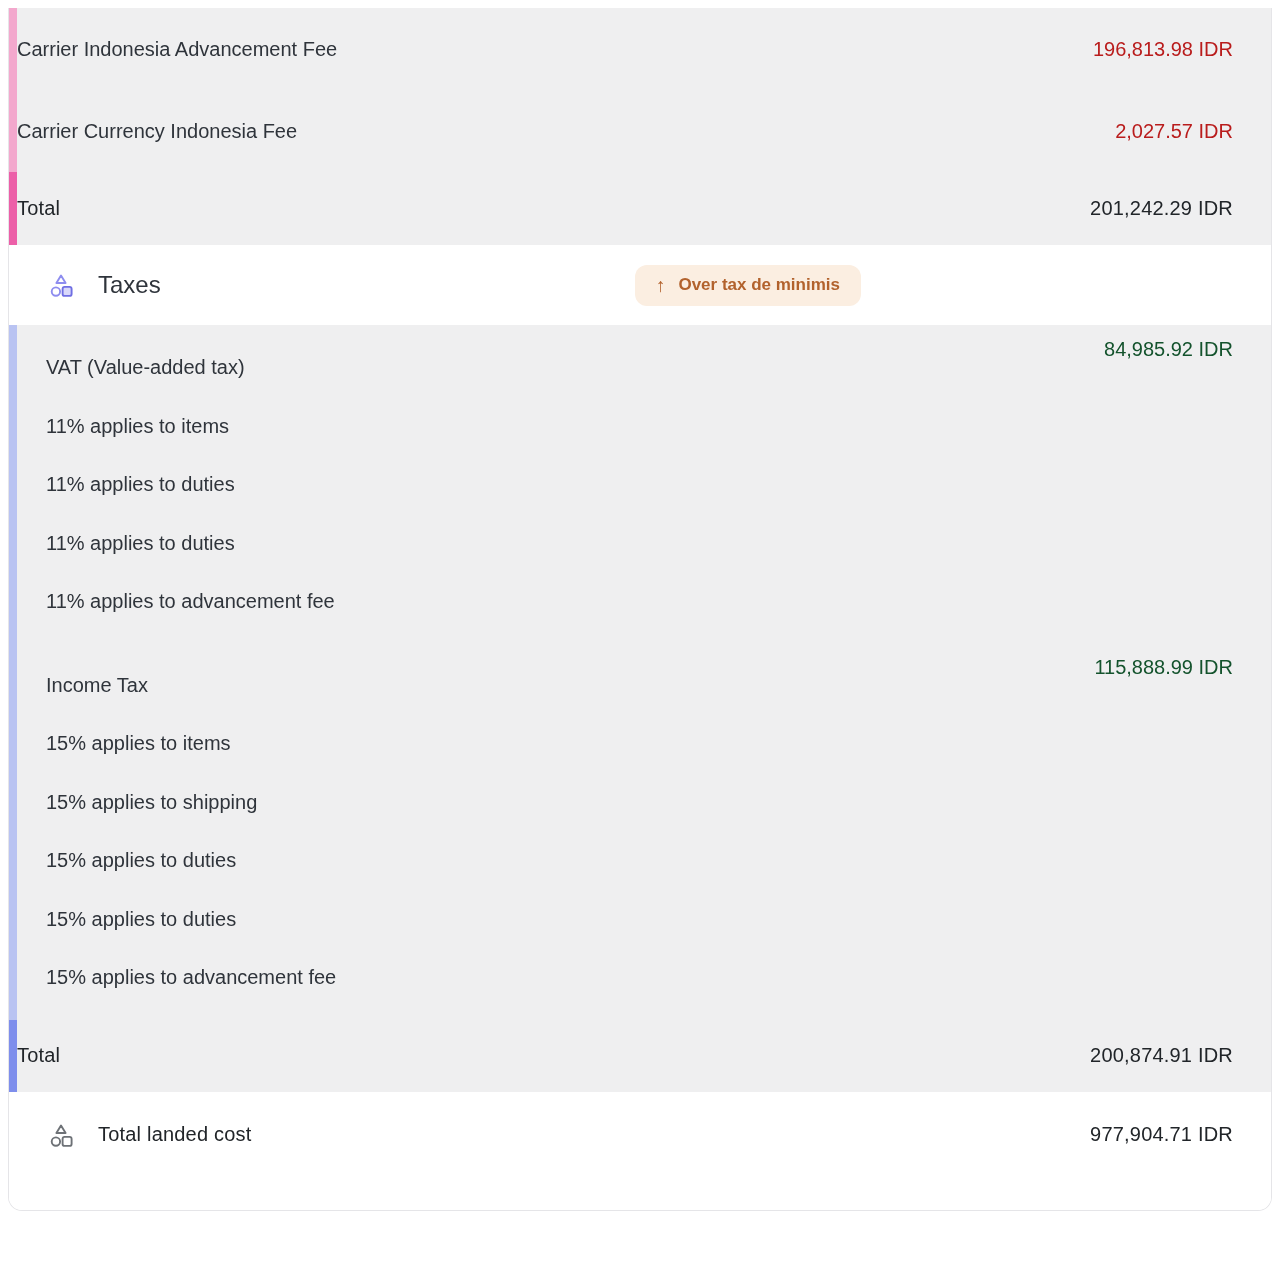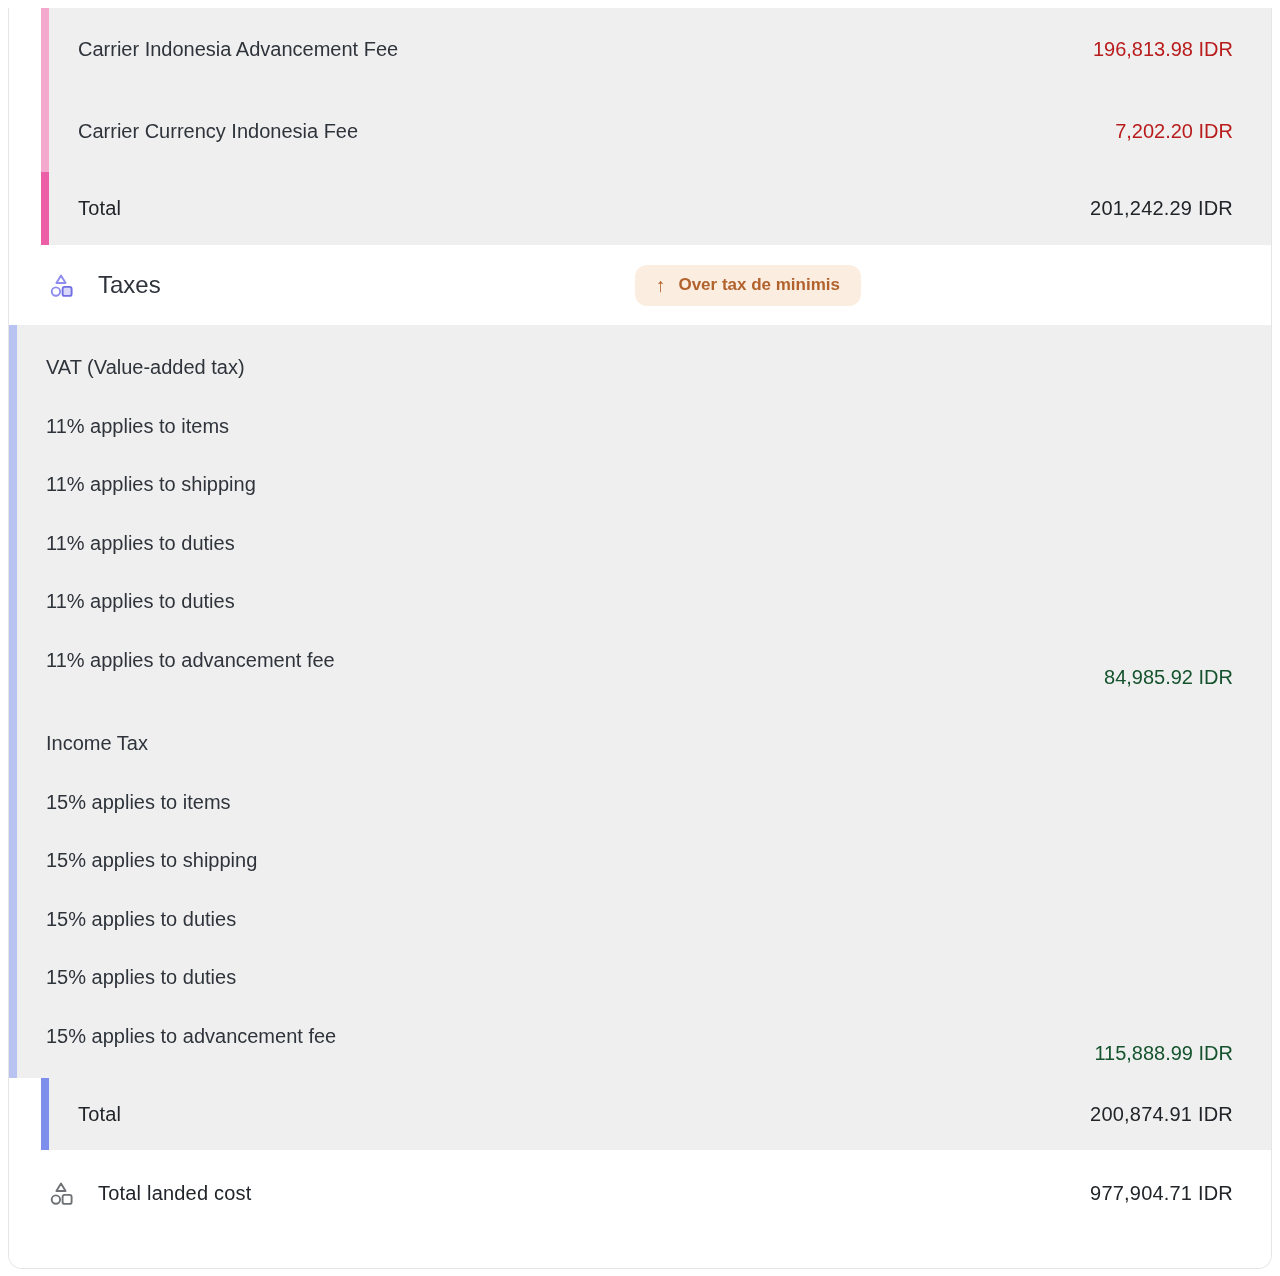--- a/index.html
+++ b/index.html
@@ -21,23 +21,21 @@
     overflow: hidden;
   }
   .row {
     display: flex;
     align-items: center;
     font-size: 20px;
   }
   .gray { background: #efeff0; }
   .bordered {
     border-left: 8px solid transparent;
-    padding-left: 29px;
     padding-right: 38px;
-    margin-left: 32px;
   }
   .pink-light  { border-left-color: #f3a8cd; }
   .pink-dark   { border-left-color: #ec5fa8; }
   .peri-dark   { border-left-color: #7e8eec; }
 
   .fee-row   { height: 82px; justify-content: space-between; }
   .total-row { height: 73px; justify-content: space-between; }
   .tax-total-row { height: 72px; justify-content: space-between; }
 
   .label { color: #2f343b; }
@@ -70,21 +68,21 @@
   .badge-spacer { flex: none; width: 372px; }
 
   .tax-section {
     background: #efeff0;
     border-left: 8px solid #b9c3f2;
     padding: 13px 38px 13px 29px;
   }
   .tax-group {
     display: flex;
     justify-content: space-between;
-    align-items: flex-end;
+    align-items: flex-start;
   }
   .tax-group + .tax-group { margin-top: 25px; }
   .tax-heading, .tax-line {
     font-size: 20px;
     line-height: 58.5px;
     color: #2f343b;
     white-space: nowrap;
   }
   .tax-value { font-size: 20px; color: #14532d; white-space: nowrap; }
 
@@ -102,21 +100,21 @@
 
 <div class="card">
 
   <section>
     <div class="row gray bordered pink-light fee-row">
       <span class="label">Carrier Indonesia Advancement Fee</span>
       <span class="value">196,813.98 IDR</span>
     </div>
     <div class="row gray bordered pink-light fee-row">
       <span class="label">Carrier Currency Indonesia Fee</span>
-      <span class="value">7,202.20 IDR</span>
+      <span class="value">2,027.57 IDR</span>
     </div>
     <div class="row gray bordered pink-dark total-row">
       <span class="label bold">Total</span>
       <span class="value bold">201,242.29 IDR</span>
     </div>
   </section>
 
   <div class="row header-row">
     <span class="shapes-icon">
       <svg width="24" height="26" viewBox="0 0 24 26">
@@ -131,21 +129,20 @@
       <span>Over tax de minimis</span>
     </span>
     <span class="badge-spacer"></span>
   </div>
 
   <section class="tax-section">
     <div class="tax-group">
       <div class="tax-lines">
         <div class="tax-heading">VAT (Value-added tax)</div>
         <div class="tax-line">11% applies to items</div>
-        <div class="tax-line">11% applies to shipping</div>
         <div class="tax-line">11% applies to duties</div>
         <div class="tax-line">11% applies to duties</div>
         <div class="tax-line">11% applies to advancement fee</div>
       </div>
       <div class="tax-value">84,985.92 IDR</div>
     </div>
 
     <div class="tax-group">
       <div class="tax-lines">
         <div class="tax-heading">Income Tax</div>

